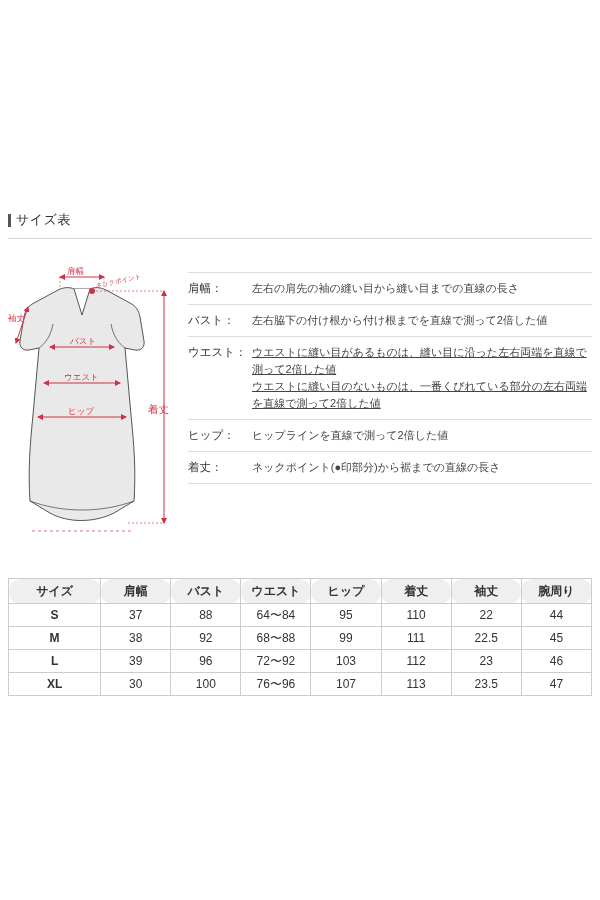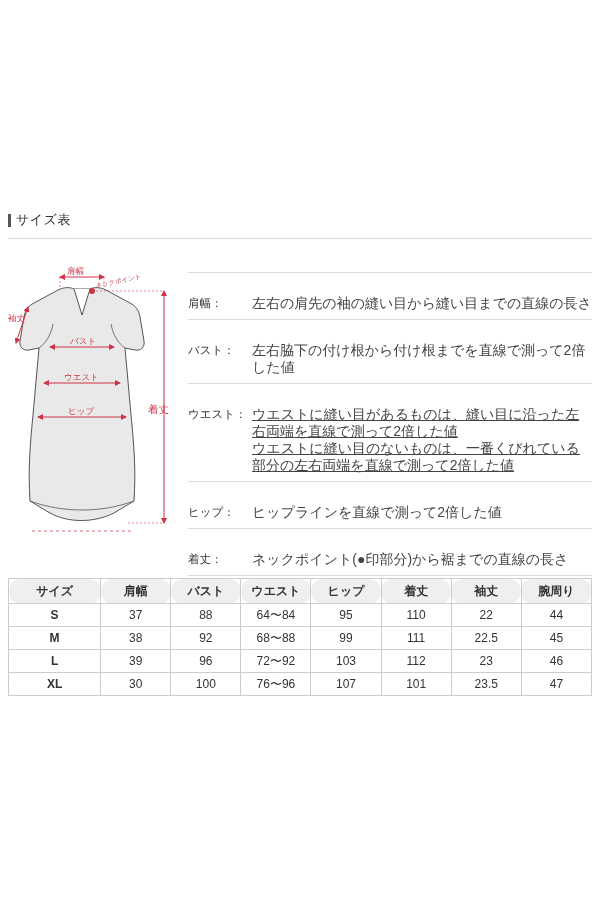--- a/index.html
+++ b/index.html
@@ -70,34 +70,34 @@
   .defs {
     position: absolute;
     left: 188px;
     top: 272px;
     width: 404px;
   }
   .def-row {
     display: flex;
     align-items: flex-start;
     border-bottom: 1px solid #dddddd;
-    padding: 22px 0 7px 0;
+    padding: 7px 0 7px 0;
   }
   .def-row:first-child { border-top: 1px solid #dddddd; }
   .def-term {
     width: 64px;
     flex: 0 0 64px;
     font-size: 11.5px;
     line-height: 17px;
     color: #333333;
     white-space: nowrap;
   }
   .def-desc {
     flex: 1 1 auto;
-    font-size: 14px;
+    font-size: 11px;
     line-height: 17px;
     color: #444444;
   }
 
   
   .size-table {
     position: absolute;
     left: 8px;
     top: 578px;
     width: 584px;
@@ -304,20 +304,20 @@
         <td>112</td>
         <td>23</td>
         <td>46</td>
       </tr>
       <tr>
         <td>XL</td>
         <td>30</td>
         <td>100</td>
         <td>76〜96</td>
         <td>107</td>
-        <td>101</td>
+        <td>113</td>
         <td>23.5</td>
         <td>47</td>
       </tr>
     </tbody>
   </table>
 
 </div>
 
 </body></html>

